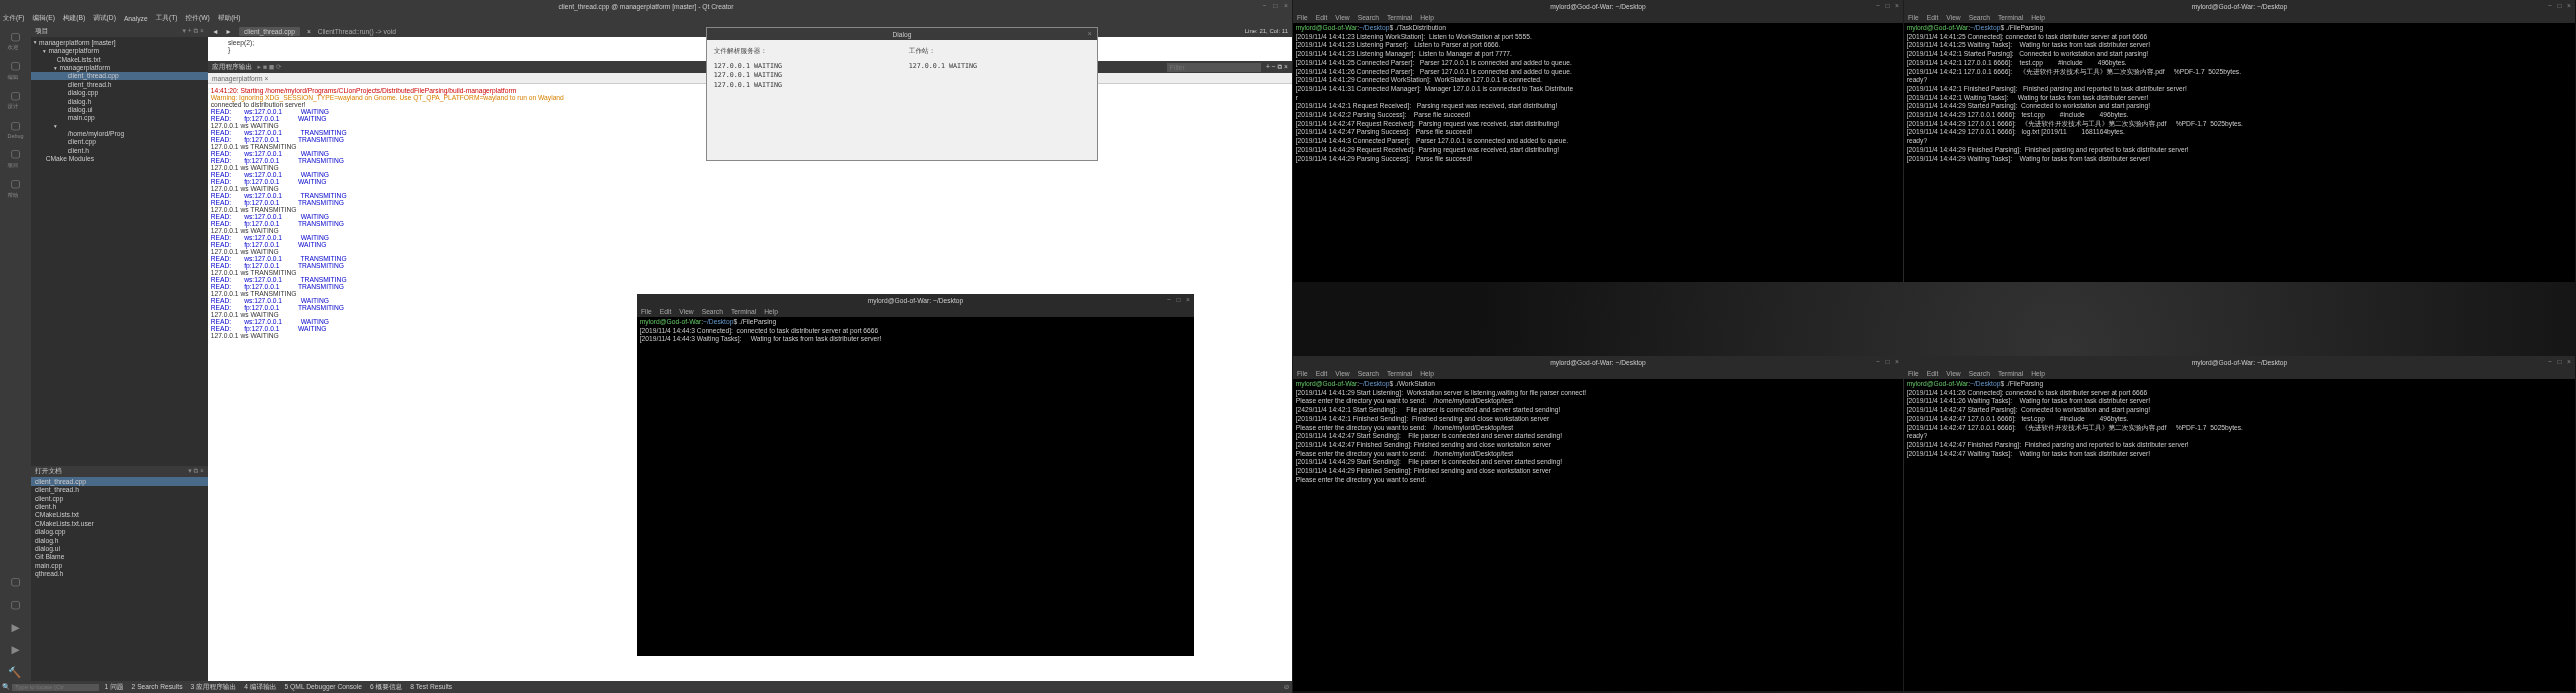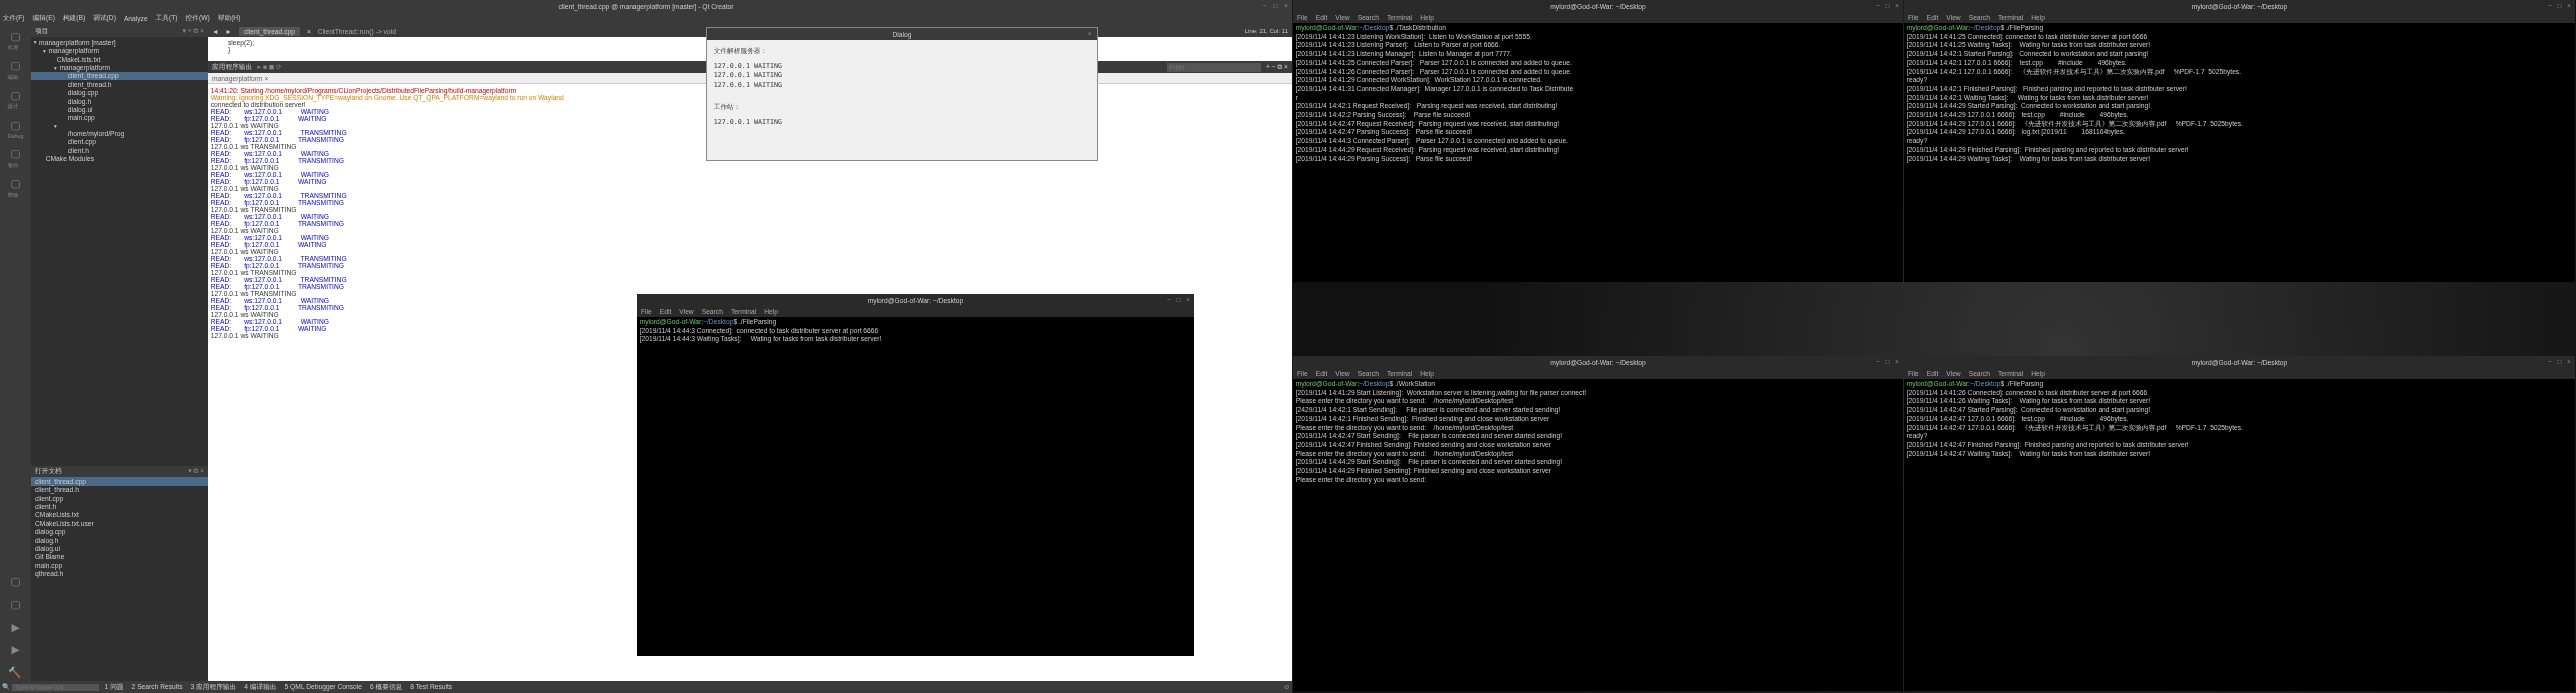--- a/index.html
+++ b/index.html
@@ -40,21 +40,21 @@
 .qt-output .blue { color: #00c; }
 .qt-output .orange { color: #d88000; }
 .qt-bottom { background: #3a3a3a; height: 13.4px; display: flex; align-items: center; color: #ccc; padding: 0 2.7px; gap: 1.3px; }
 .qt-bottom input { background: #555; border: none; color: #ccc; padding: 0.7px 2.7px; width: 87px; font-size: 6px; }
 .qt-bottom .btn { padding: 0.7px 4px; color: #ccc; }
 
 
 .dialog { position: absolute; left: 706px; top: 27px; width: 392px; height: 134px; background: #f0f0f0; border: 0.7px solid #888; }
 .dialog .titlebar { background: #3a3a3a; height: 12px; color: #ccc; display: flex; align-items: center; justify-content: center; position: relative; }
 .dialog .titlebar .close { position: absolute; right: 4px; }
-.dialog .body { display: flex; padding: 6.7px; gap: 13.4px; flex-direction: column; }
+.dialog .body { display: flex; padding: 6.7px; gap: 13.4px; }
 .dialog .col { flex: 1; }
 .dialog .col-header { color: #444; margin-bottom: 5.4px; }
 .dialog .row { color: #333; padding: 0.7px 0; font-family: monospace; }
 
 
 .term { position: absolute; background: #1a1a1a; display: flex; flex-direction: column; }
 .term .titlebar { background: #2a2a2a; height: 12px; color: #ccc; display: flex; align-items: center; justify-content: center; position: relative; }
 .term .titlebar .controls { position: absolute; right: 2.7px; display: flex; gap: 2.7px; }
 .term .menubar { background: #2a2a2a; height: 10.7px; color: #aaa; display: flex; align-items: center; padding: 0 4px; gap: 8px; }
 .term .content { flex: 1; background: #000; color: #ccc; font-family: monospace; padding: 1.3px 2.7px; overflow: hidden; white-space: pre; line-height: 1.3; font-size: 6.7px; }

